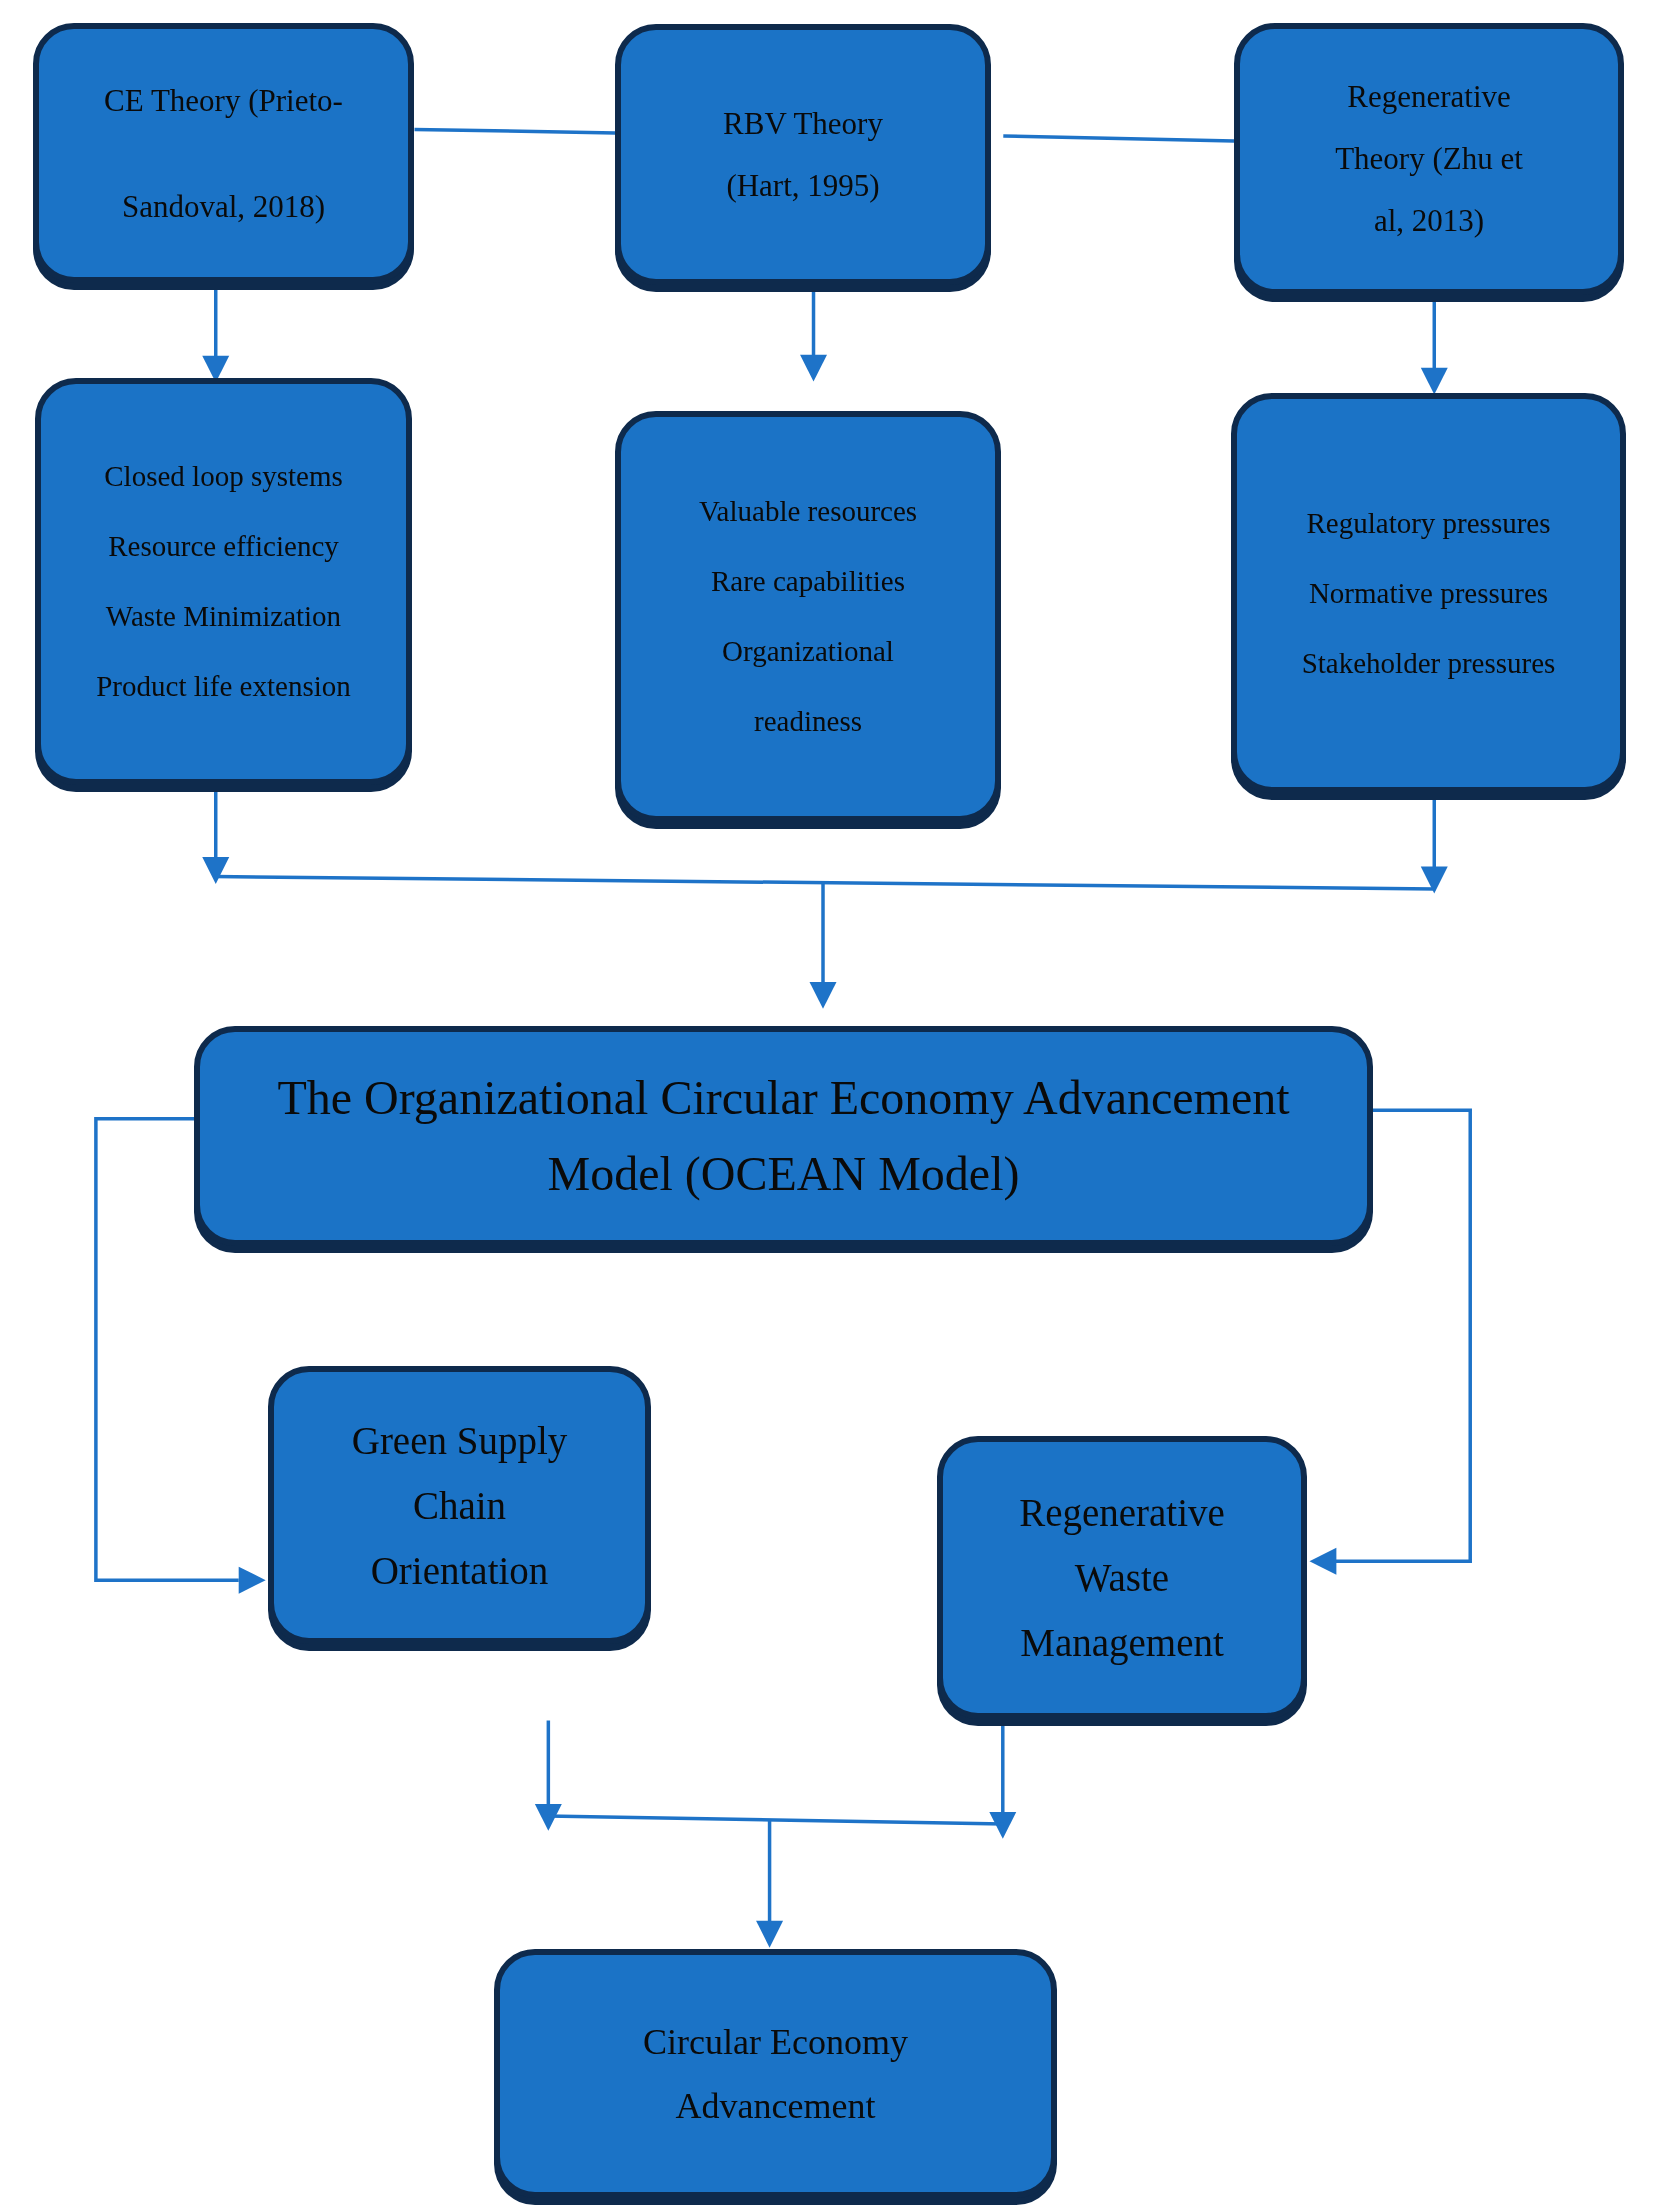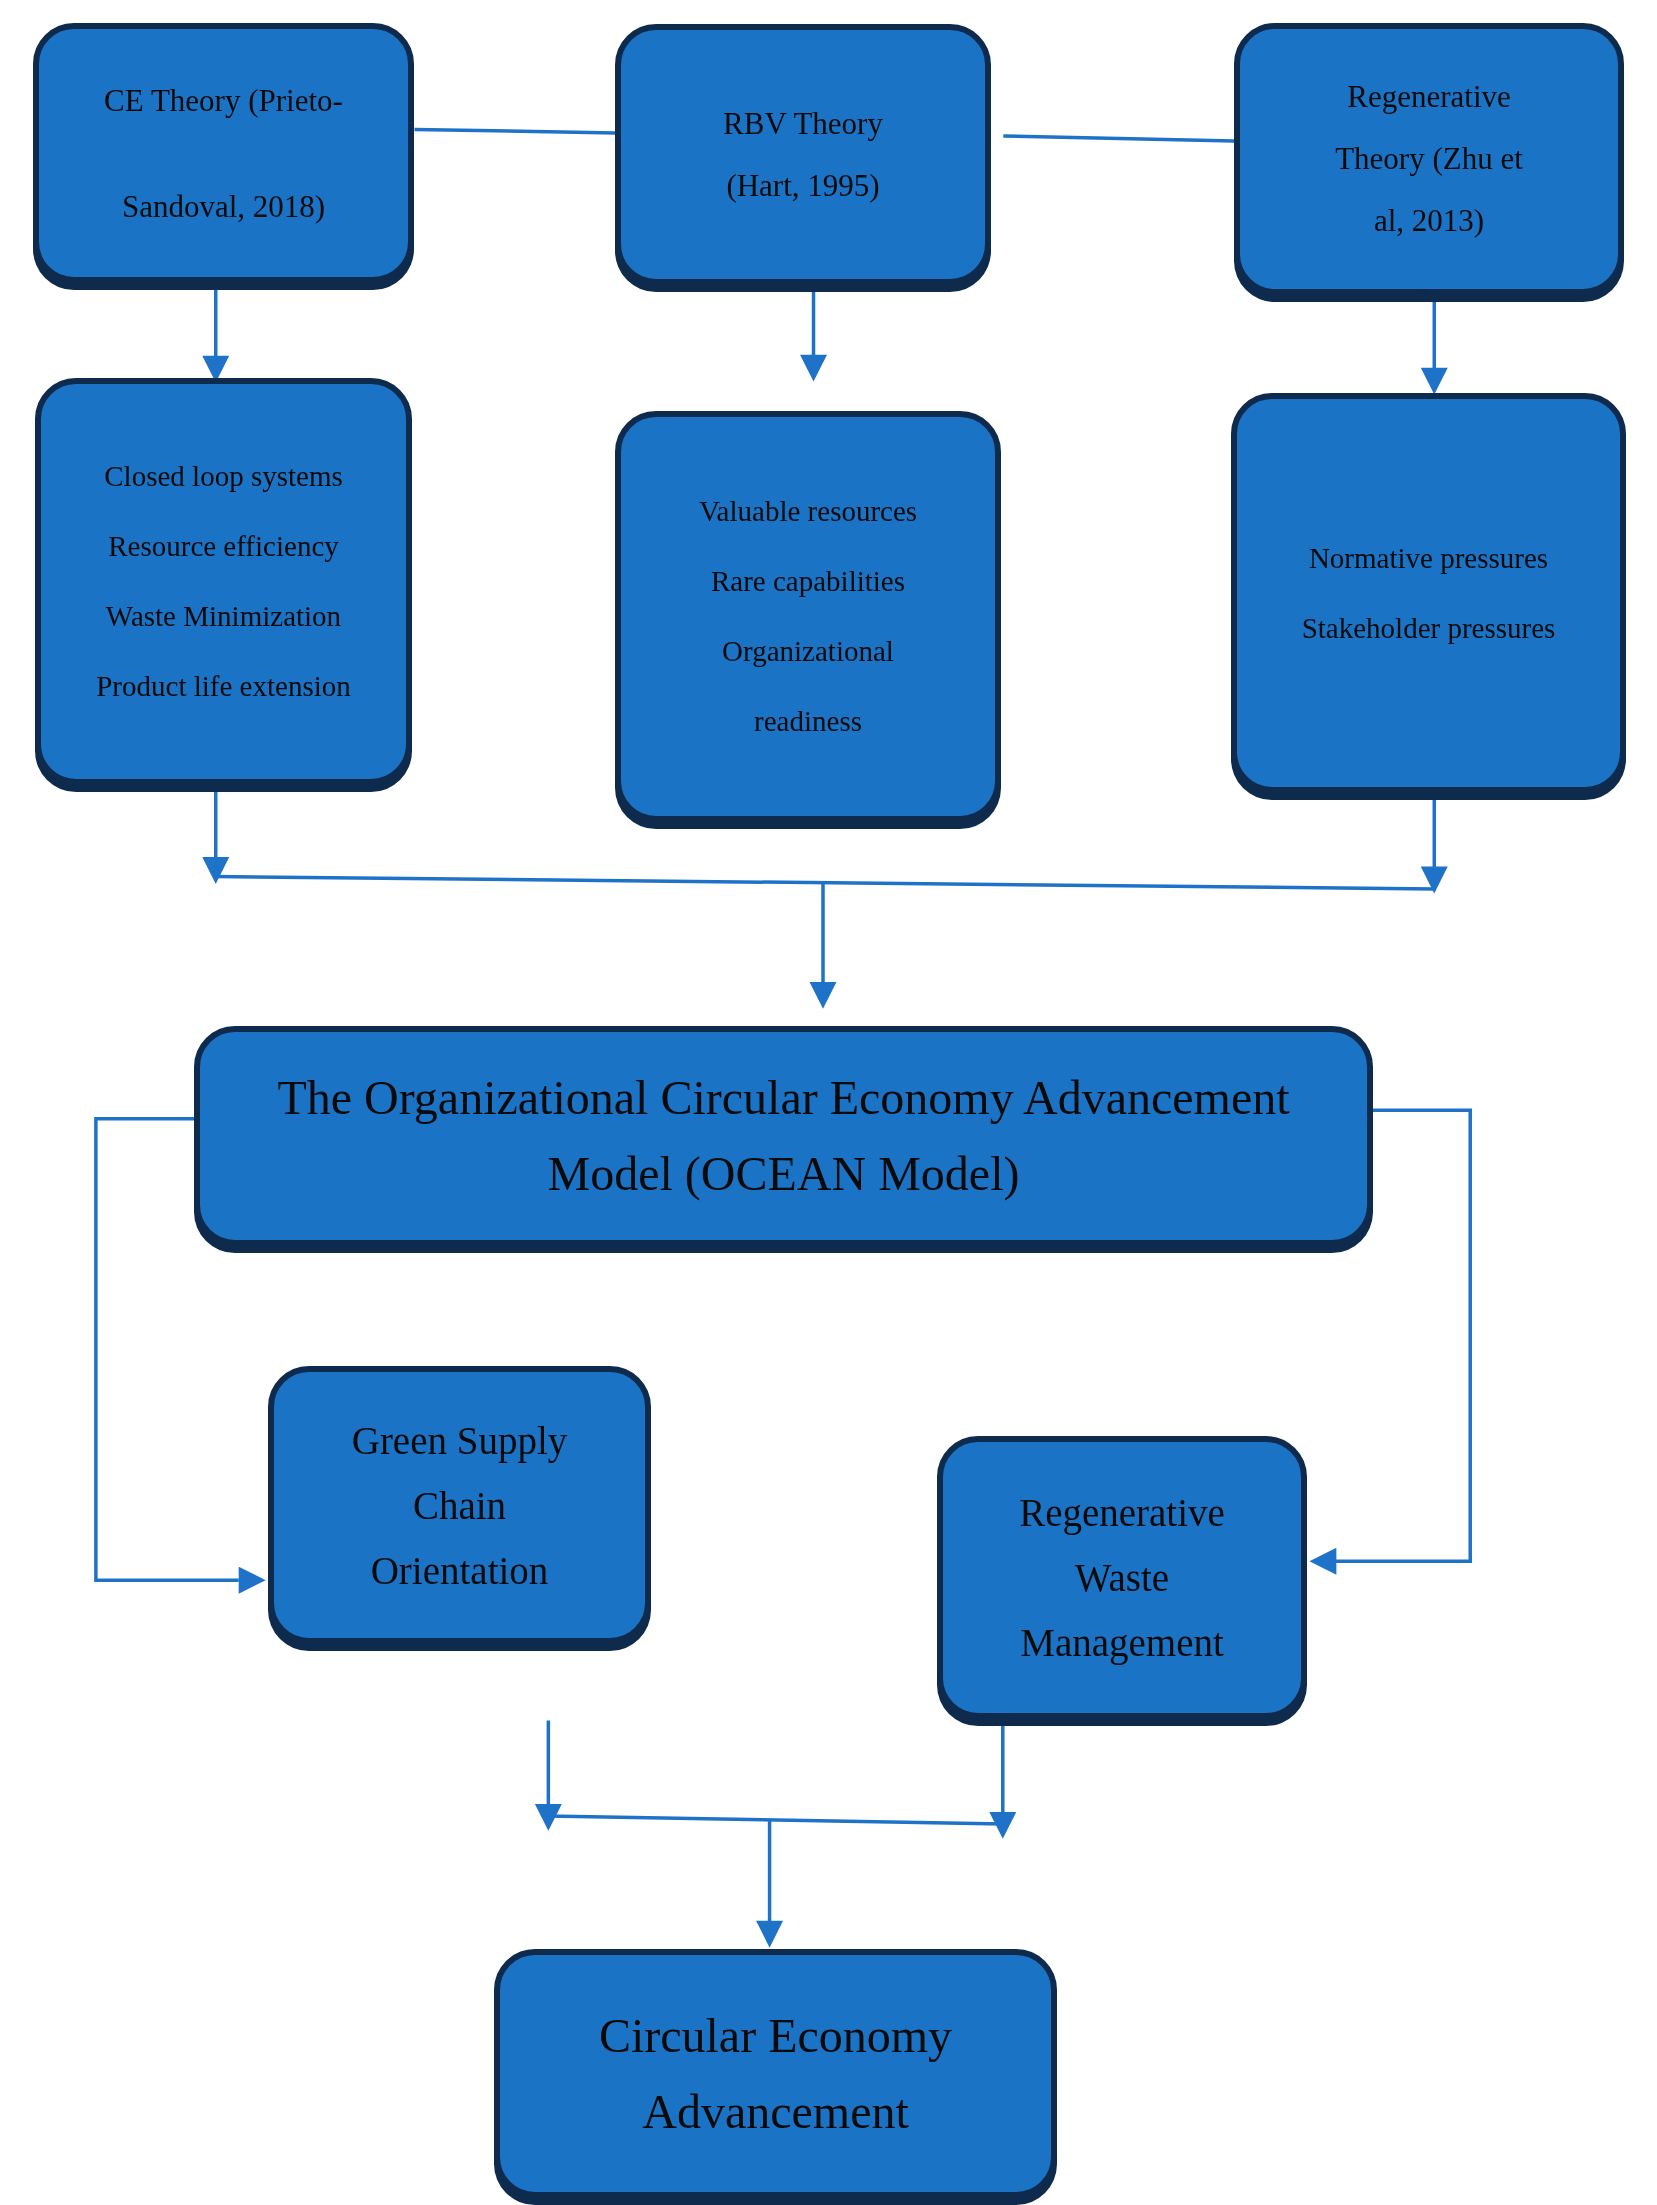--- a/index.html
+++ b/index.html
@@ -34,21 +34,21 @@
   }
   .tline{line-height:1;white-space:nowrap;}
   .row1{font-size:31px;}
   .row1 .tline{padding:15.5px 0;}
   .row2{font-size:29px;}
   .row2 .tline{padding:20.5px 0;}
   .ocean{font-size:48px;}
   .ocean .tline{padding:14px 0;white-space:nowrap;}
   .outcome{font-size:39px;}
   .outcome .tline{padding:13px 0;}
-  .final{font-size:48px;}
+  .final{font-size:36px;}
   .final .tline{padding:14px 0;}
   #connector-layer{position:absolute;left:0;top:0;pointer-events:none;}
   .cline{stroke:var(--connector);stroke-width:7;fill:none;}
   .ctri{fill:var(--connector);stroke:none;}
 </style>
 </head>
 <body>
 
 <div id="canvas">
 
@@ -110,20 +110,21 @@
     </div>
 
   <div class="node row2" style="left:615px;top:381px;width:386px;height:411px;margin-top:30px;">
       <div class="tline">Valuable resources</div>
       <div class="tline">Rare capabilities</div>
       <div class="tline">Organizational</div>
       <div class="tline">readiness</div>
     </div>
 
   <div class="node row2" style="left:1231px;top:393px;width:395px;height:400px;">
+      <div class="tline">Regulatory pressures</div>
       <div class="tline">Normative pressures</div>
       <div class="tline">Stakeholder pressures</div>
     </div>
 
   <div class="node ocean" style="left:194px;top:1026px;width:1179px;height:220px;">
       <div class="tline">The Organizational Circular Economy Advancement</div>
       <div class="tline">Model (OCEAN Model)</div>
     </div>
 
   <div class="node outcome" style="left:268px;top:1366px;width:383px;height:278px;">

